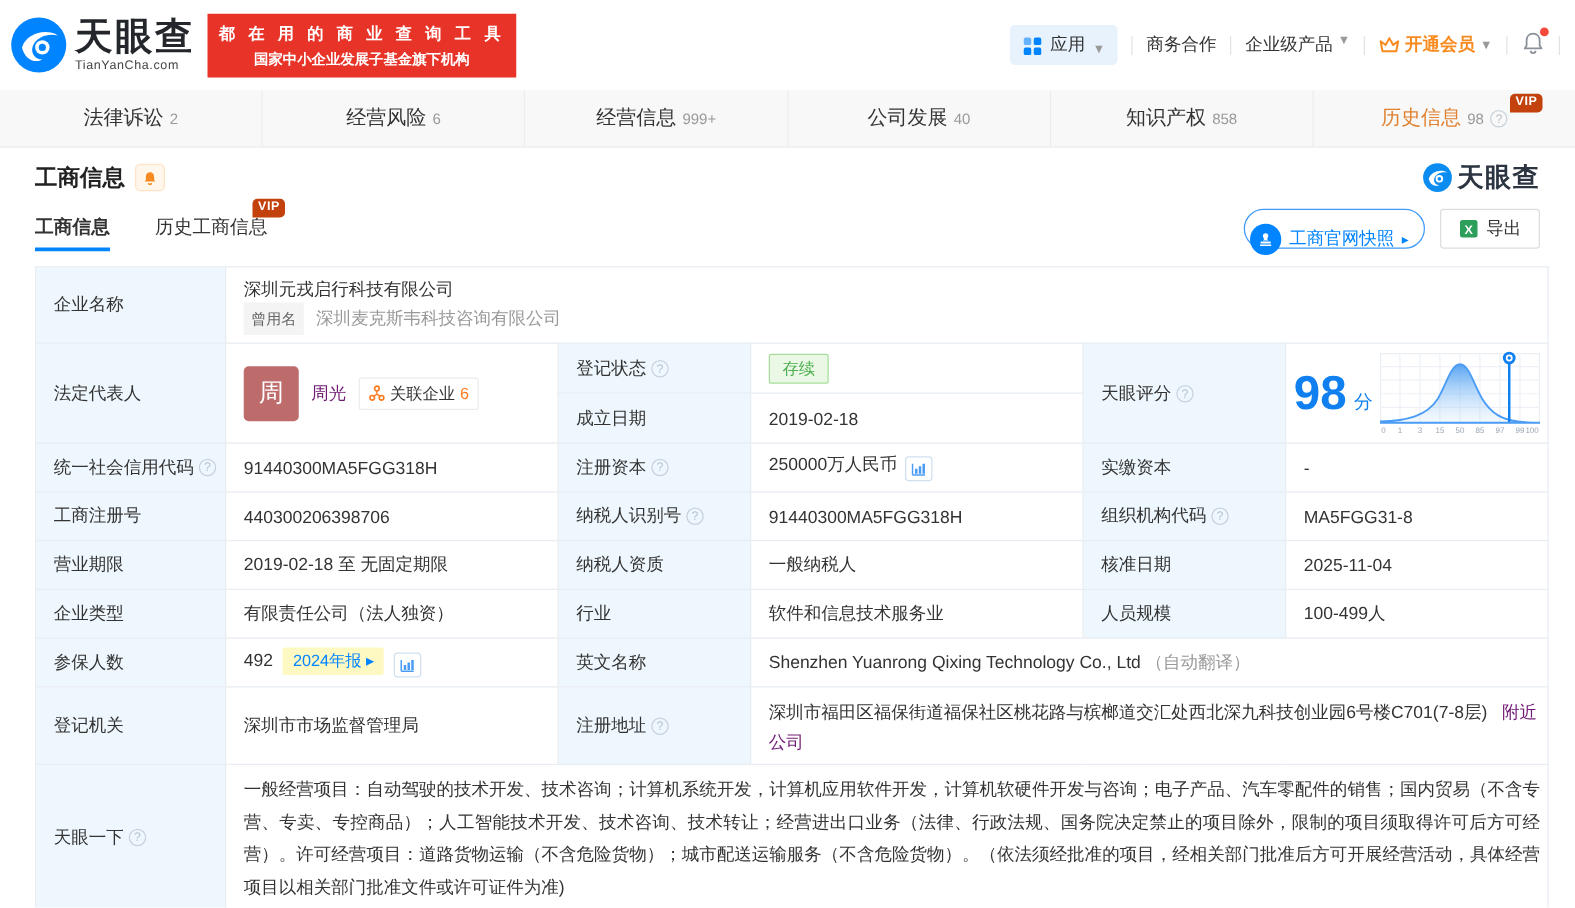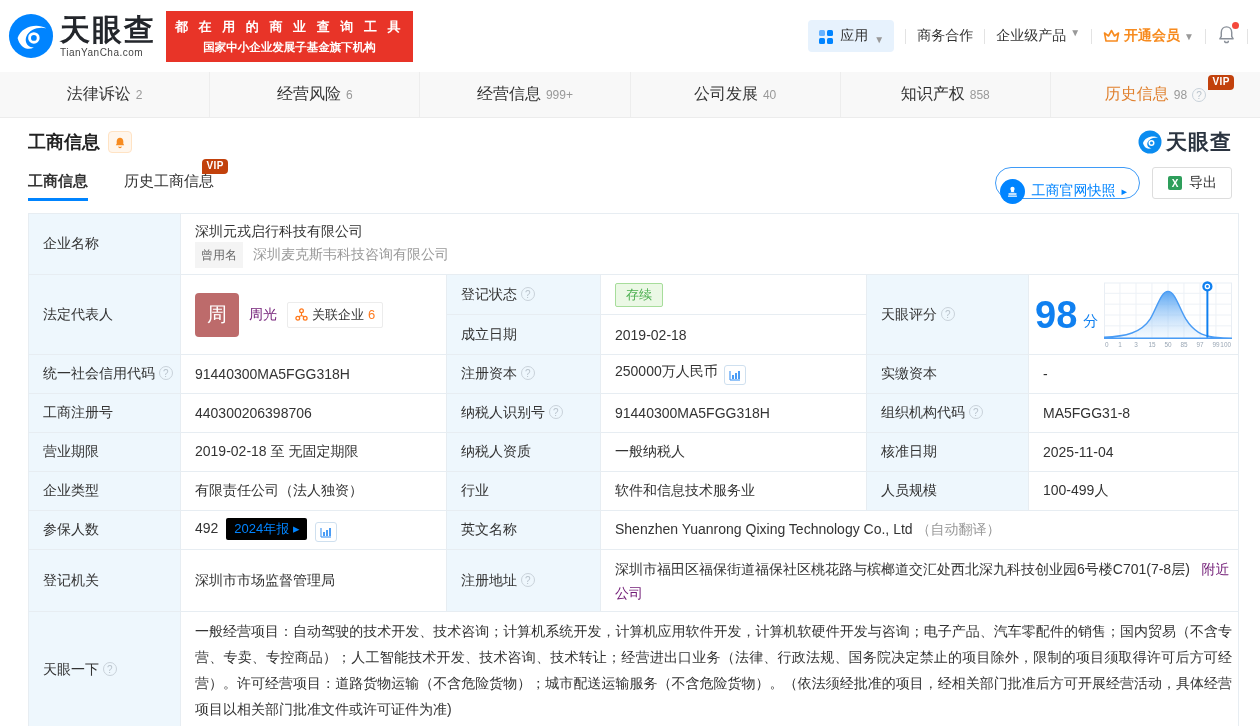--- a/index.html
+++ b/index.html
@@ -84,21 +84,21 @@
   .rep-cell { display:flex; align-items:center; gap:10px; }
   .avatar { width:44px; height:44px; background:#bd6b6b; color:#fff; font-size:20px; border-radius:4px;
     display:flex; align-items:center; justify-content:center; cursor:pointer; }
   .rel-badge { display:inline-flex; align-items:center; gap:4px; border:1px solid #ececec; border-radius:2px;
     padding:3px 7px; font-size:13px; cursor:pointer; background:#fff; }
   .rel-cnt { color:#ff7a1e; }
   .status-badge { display:inline-block; background:#ebf8e5; border:1px solid #a7dd9b; color:#4caf50;
     font-size:13px; padding:2px 10px; border-radius:2px; }
   .mini-chart-btn { display:inline-flex; align-items:center; justify-content:center; width:22px; height:20px;
     border:1px solid #cfe0ef; border-radius:3px; background:#fff; vertical-align:-5px; margin-left:6px; cursor:pointer; }
-  .report-badge { display:inline-block; background:#000000; color:#0084ff; font-size:13px; padding:2px 8px;
+  .report-badge { display:inline-block; background:#fef9c3; color:#0084ff; font-size:13px; padding:2px 8px;
     border-radius:2px; margin:0 2px 0 8px; cursor:pointer; }
   .score-cell { display:flex; align-items:center; gap:6px; padding:2px 0 2px 2px; }
   .score-num { font-size:38px; font-weight:bold; color:#1080f0; line-height:1; }
   .score-unit { font-size:15px; color:#1080f0; margin-top:14px; }
   .scope-text { line-height:26px; text-align:justify; }
   .addr-wrap { line-height:24px; }
 </style>
 </head>
 <body>
 

